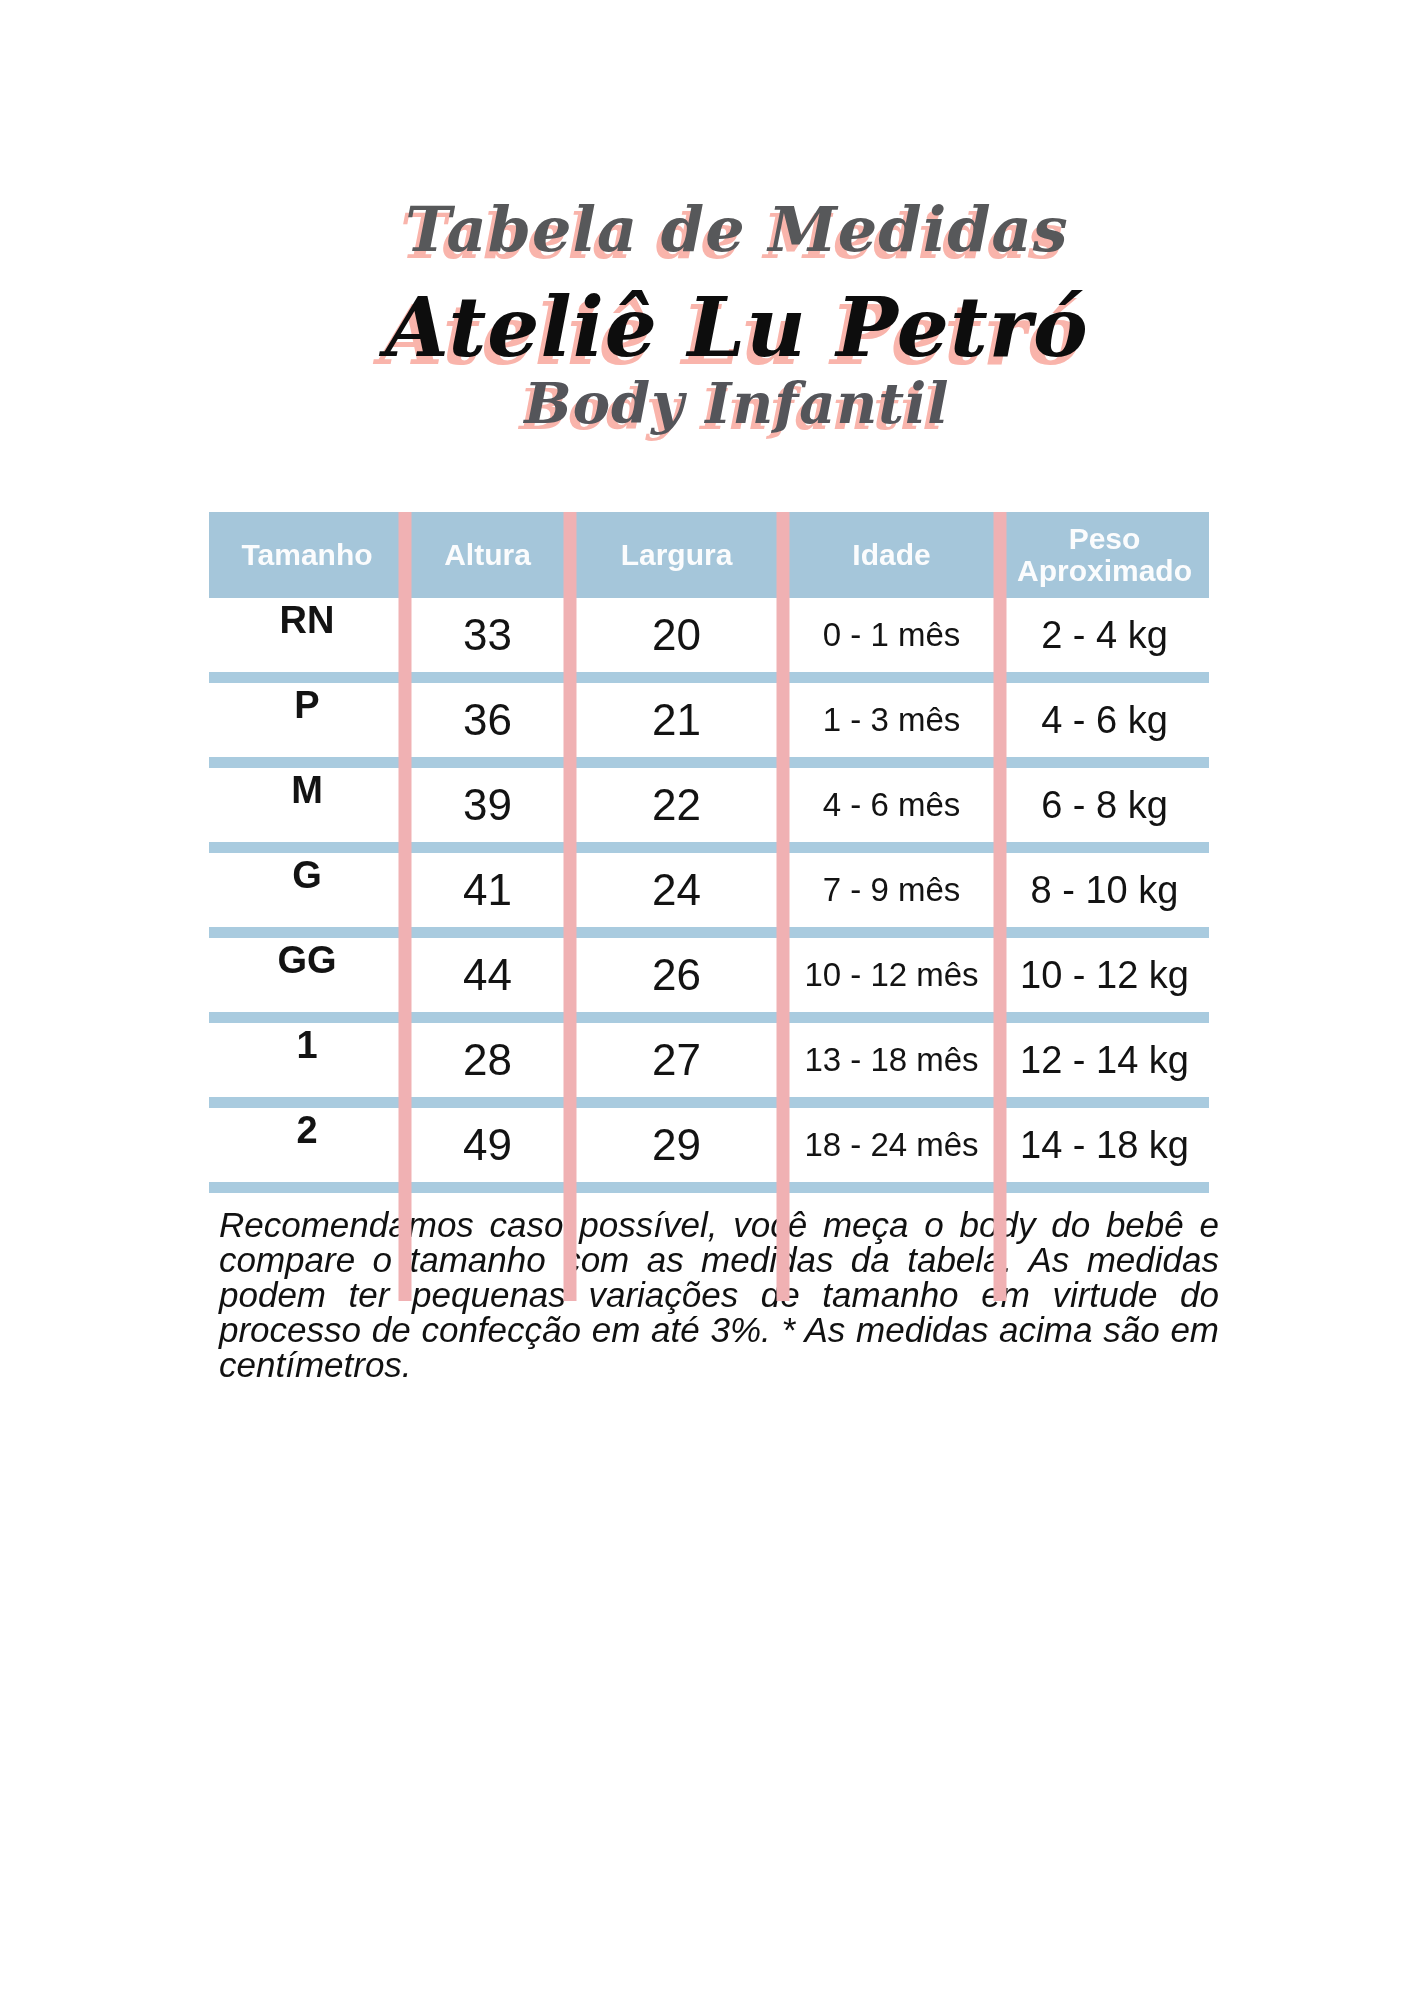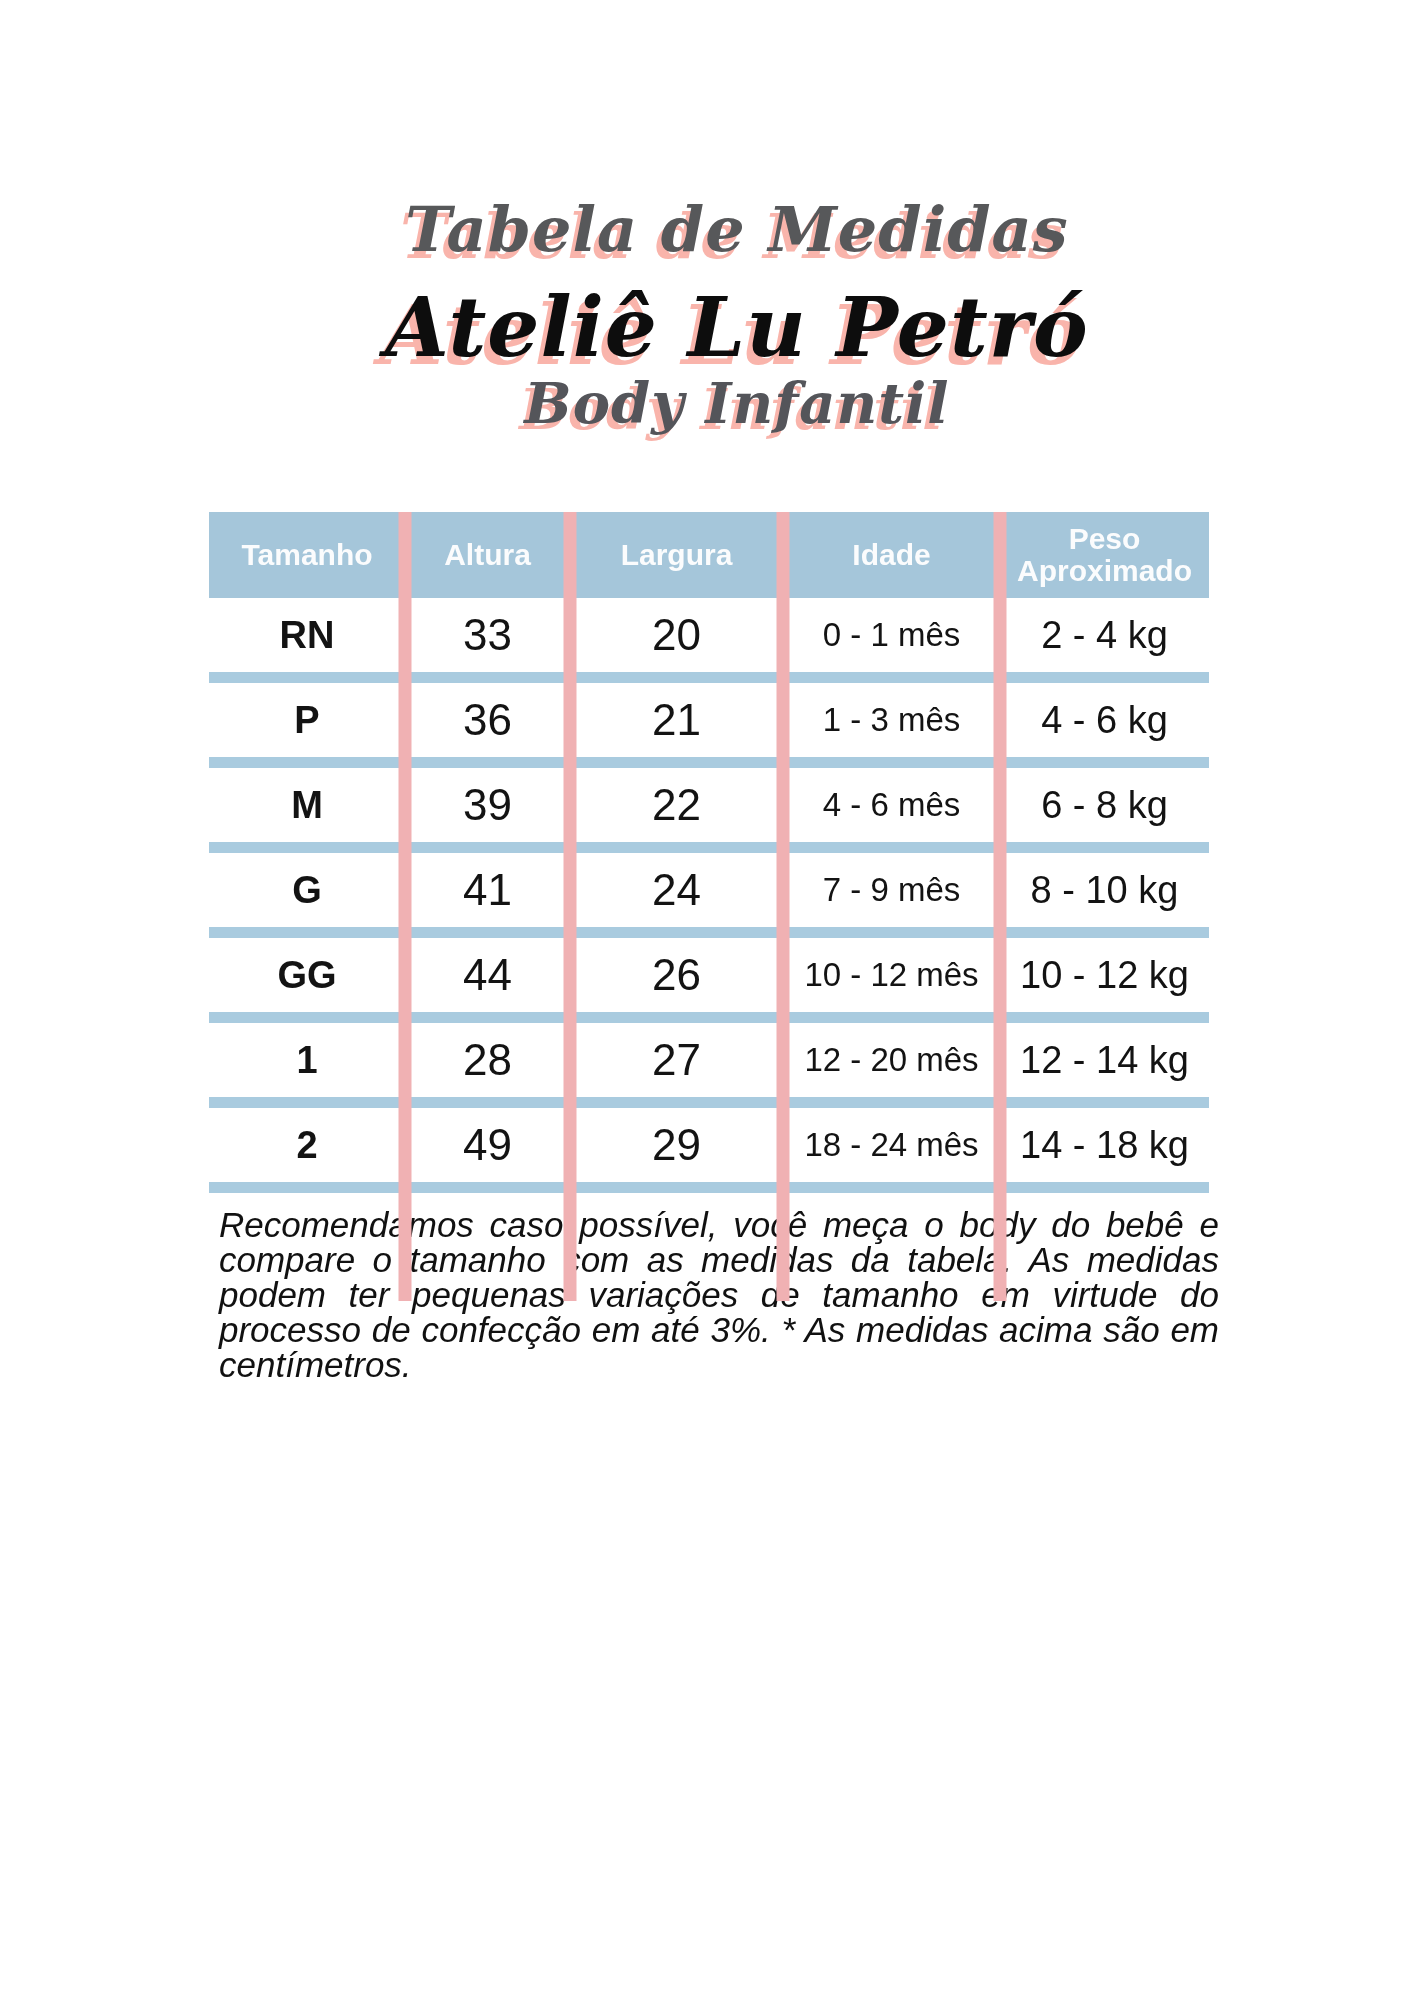--- a/index.html
+++ b/index.html
@@ -45,21 +45,21 @@
   .th {
     display:flex; align-items:center; justify-content:center;
     font-weight:700; font-size:30px; line-height:1.08; text-align:center;
     padding:0 6px; box-sizing:border-box;
   }
   .row { height:74px; background:#ffffff; }
   .cell {
     display:flex; align-items:center; justify-content:center;
     color:#131313; box-sizing:border-box;
   }
-  .cell.size { align-items:flex-start; padding-top:16px; font-weight:700; font-size:38px; }
+  .cell.size { align-items:flex-start; padding-top:1px; font-weight:700; font-size:38px; }
   .cell.num  { font-size:44px; }
   .cell.idade{ font-size:33px; }
   .cell.peso { font-size:38px; }
   .hdivider { height:11px; background:#a9cbdf; }
 
   .vsep {
     position:absolute; top:0; bottom:0; width:13px;
     background:#f0b1b3; transform:translateX(-50%); z-index:2;
   }
   .vsep.s1 { left:19.6%; }
@@ -137,21 +137,21 @@
       <div class="cell num">26</div>
       <div class="cell idade">10 - 12 mês</div>
       <div class="cell peso">10 - 12 kg</div>
     </div>
     <div class="hdivider"></div>
 
     <div class="row grid-cols">
       <div class="cell size">1</div>
       <div class="cell num">28</div>
       <div class="cell num">27</div>
-      <div class="cell idade">12 - 20 mês</div>
+      <div class="cell idade">13 - 18 mês</div>
       <div class="cell peso">12 - 14 kg</div>
     </div>
     <div class="hdivider"></div>
 
     <div class="row grid-cols">
       <div class="cell size">2</div>
       <div class="cell num">49</div>
       <div class="cell num">29</div>
       <div class="cell idade">18 - 24 mês</div>
       <div class="cell peso">14 - 18 kg</div>

